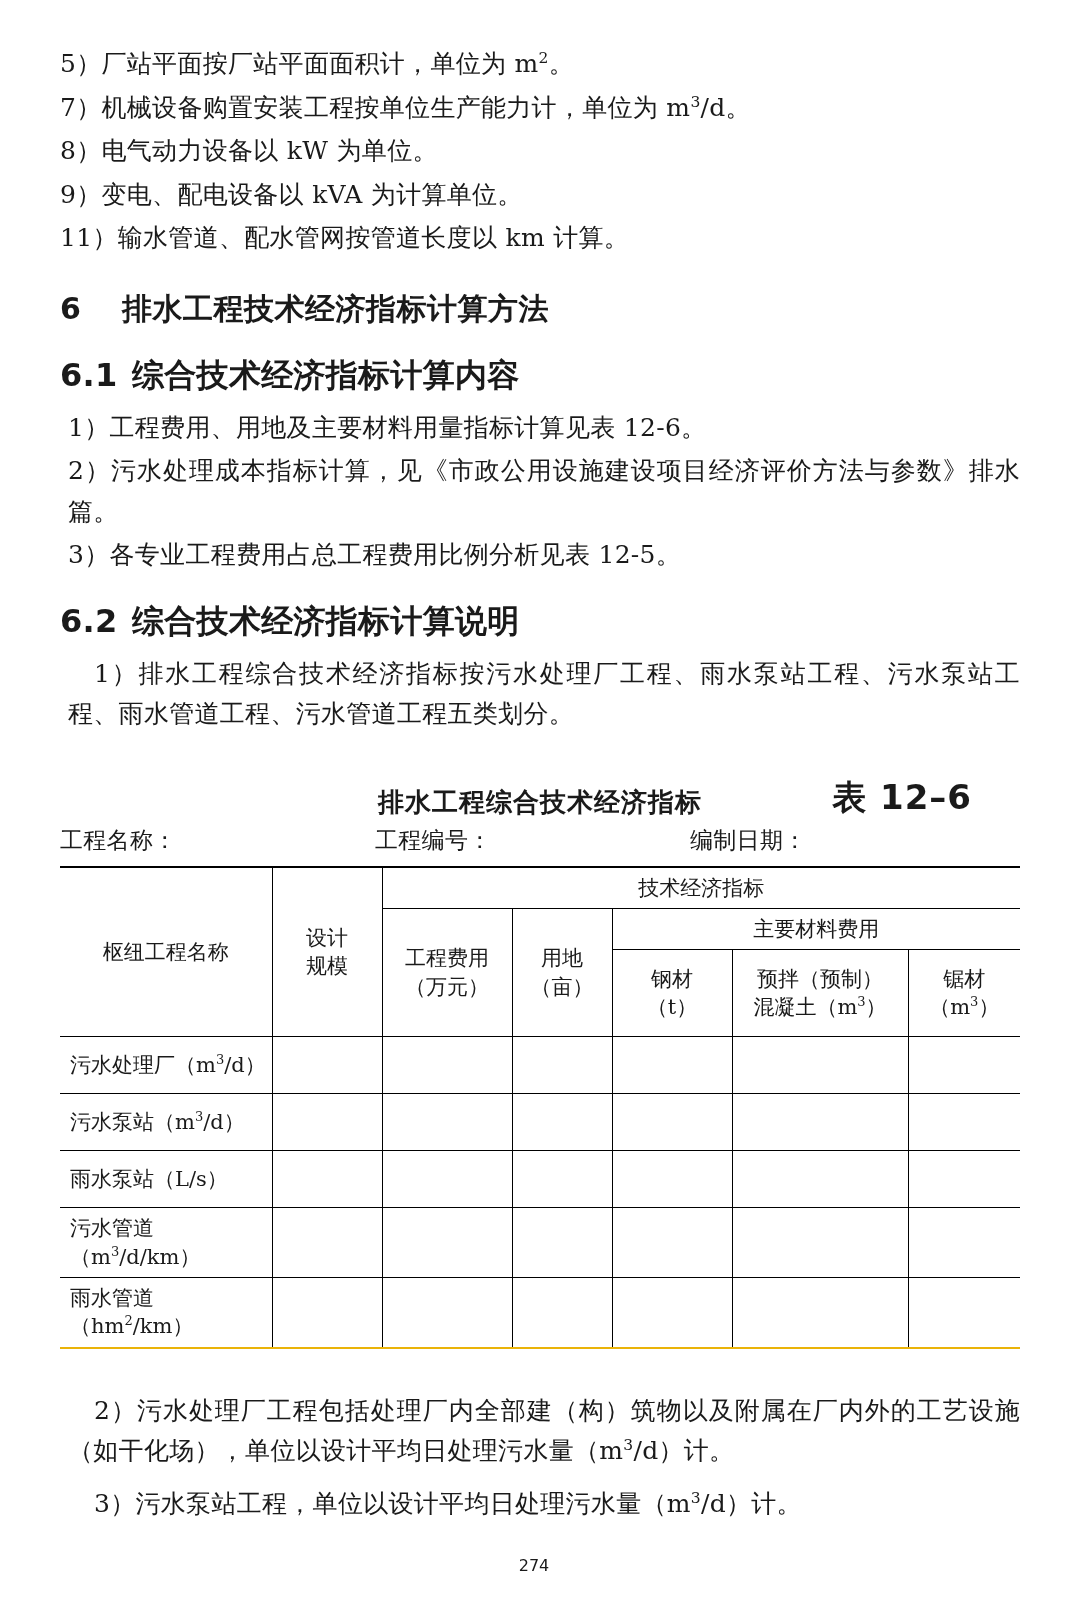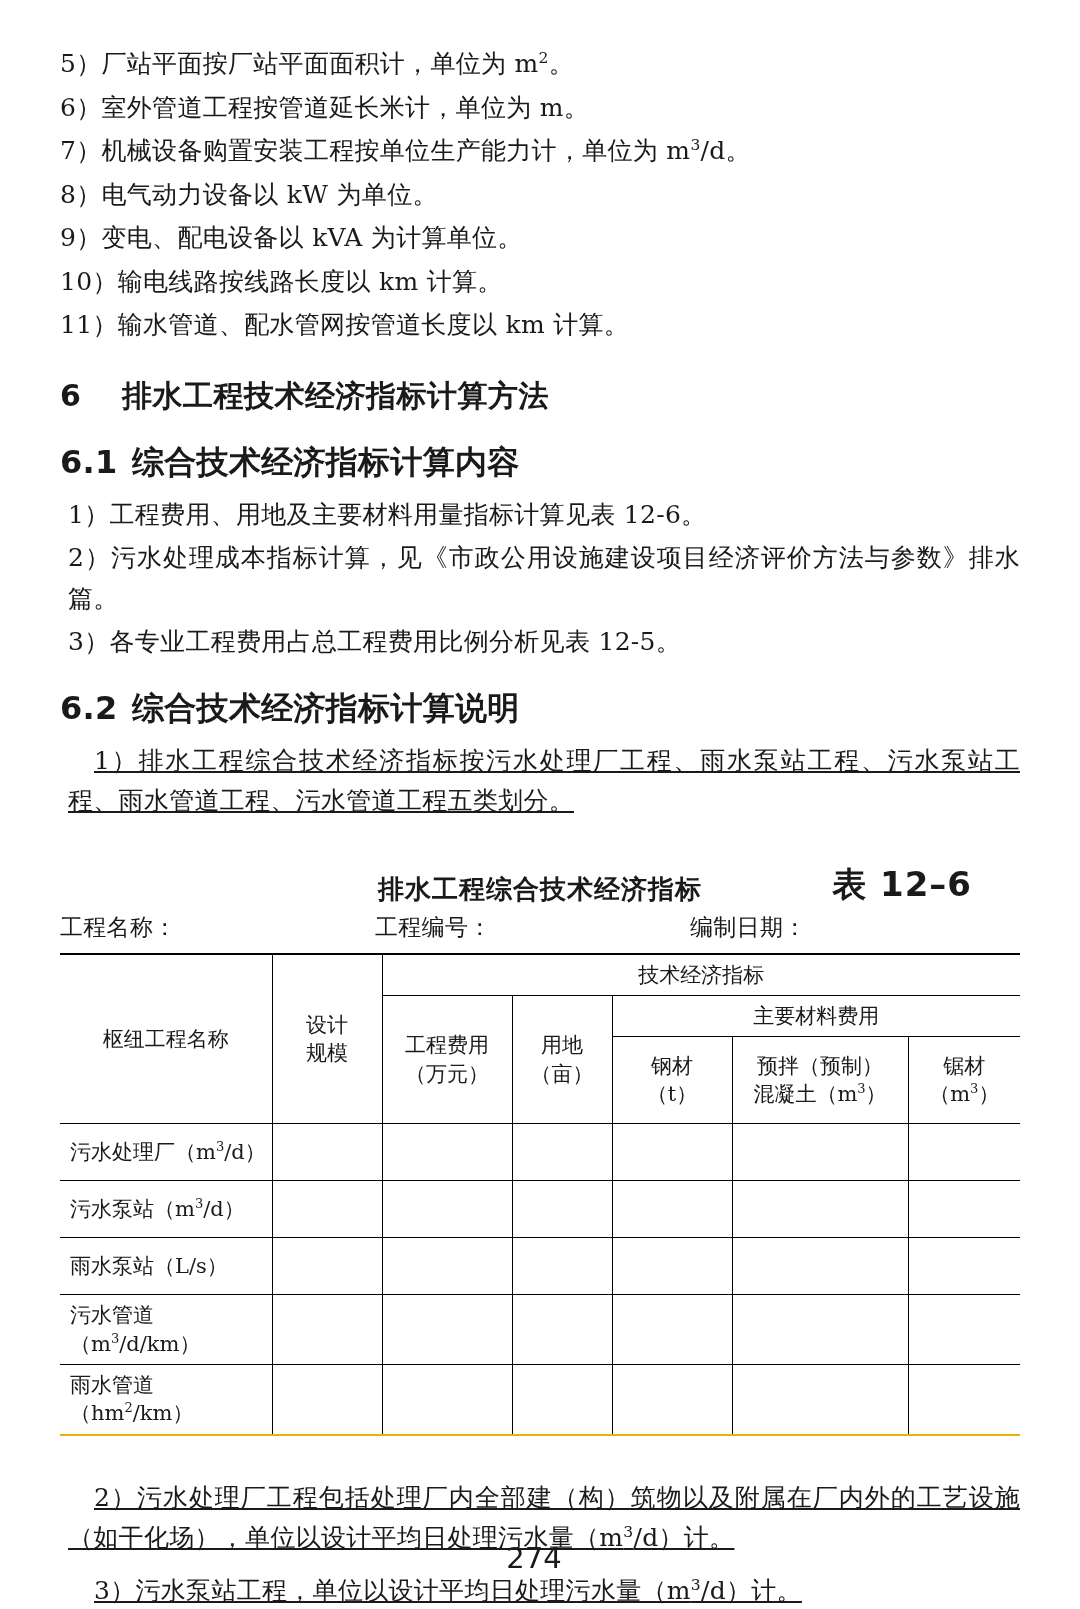--- a/index.html
+++ b/index.html
@@ -30,21 +30,20 @@
   }
   .para {
     font-size: 25px;
     line-height: 1.62;
     margin: 0 0 3px 8px;
     letter-spacing: 0.3px;
     text-align: justify;
   }
   .para-indent {
     text-indent: 26px;
-    text-decoration: underline;
   }
   h2.sec-title {
     font-family: "DejaVu Sans", "Liberation Sans", sans-serif;
     font-size: 30px;
     font-weight: bold;
     margin: 30px 0 24px 0;
     letter-spacing: 0.5px;
   }
   h2.sec-title .num {
     display: inline-block;
@@ -138,35 +137,33 @@
   .bottom-paras {
     margin-top: 42px;
   }
   .page-number {
     position: absolute;
     bottom: 34px;
     left: 0;
     right: 12px;
     text-align: center;
     font-family: "DejaVu Sans", "Liberation Sans", sans-serif;
-    font-size: 29px;
+    font-size: 16px;
   }
 </style>
 </head>
 <body>
 
 <div class="page">
 
   <div>
     <p class="list-item"><span>5）</span><span>厂站平面按厂站平面面积计，单位为 m</span><span class="sup">2</span><span>。</span></p>
-    <p class="list-item"><span>6）</span><span>室外管道工程按管道延长米计，单位为 m。</span></p>
     <p class="list-item"><span>7）</span><span>机械设备购置安装工程按单位生产能力计，单位为 m</span><span class="sup">3</span><span>/d。</span></p>
     <p class="list-item"><span>8）</span><span>电气动力设备以 kW 为单位。</span></p>
     <p class="list-item"><span>9）</span><span>变电、配电设备以 kVA 为计算单位。</span></p>
-    <p class="list-item"><span>10）</span><span>输电线路按线路长度以 km 计算。</span></p>
     <p class="list-item"><span>11）</span><span>输水管道、配水管网按管道长度以 km 计算。</span></p>
   </div>
 
   <h2 class="sec-title"><span class="num">6</span><span>排水工程技术经济指标计算方法</span></h2>
 
   <h3 class="subsec-title"><span class="num">6.1</span><span>综合技术经济指标计算内容</span></h3>
   <p class="para">1）工程费用、用地及主要材料用量指标计算见表 12-6。</p>
   <p class="para">2）污水处理成本指标计算，见《市政公用设施建设项目经济评价方法与参数》排水篇。</p>
   <p class="para">3）各专业工程费用占总工程费用比例分析见表 12-5。</p>
 

